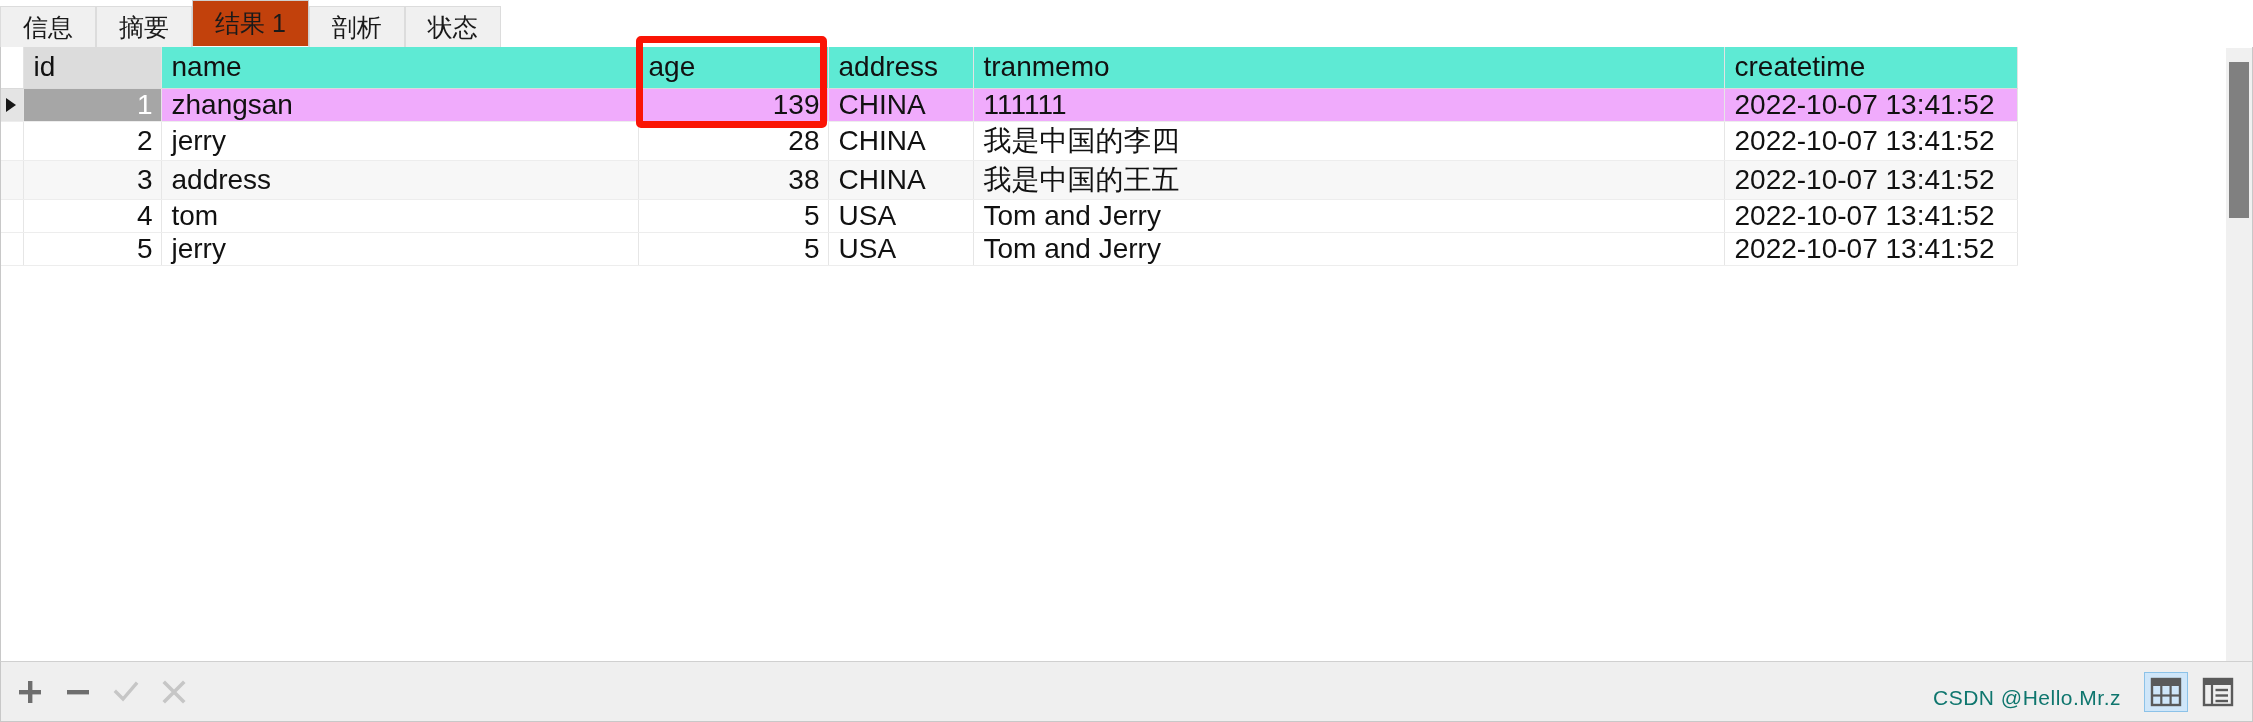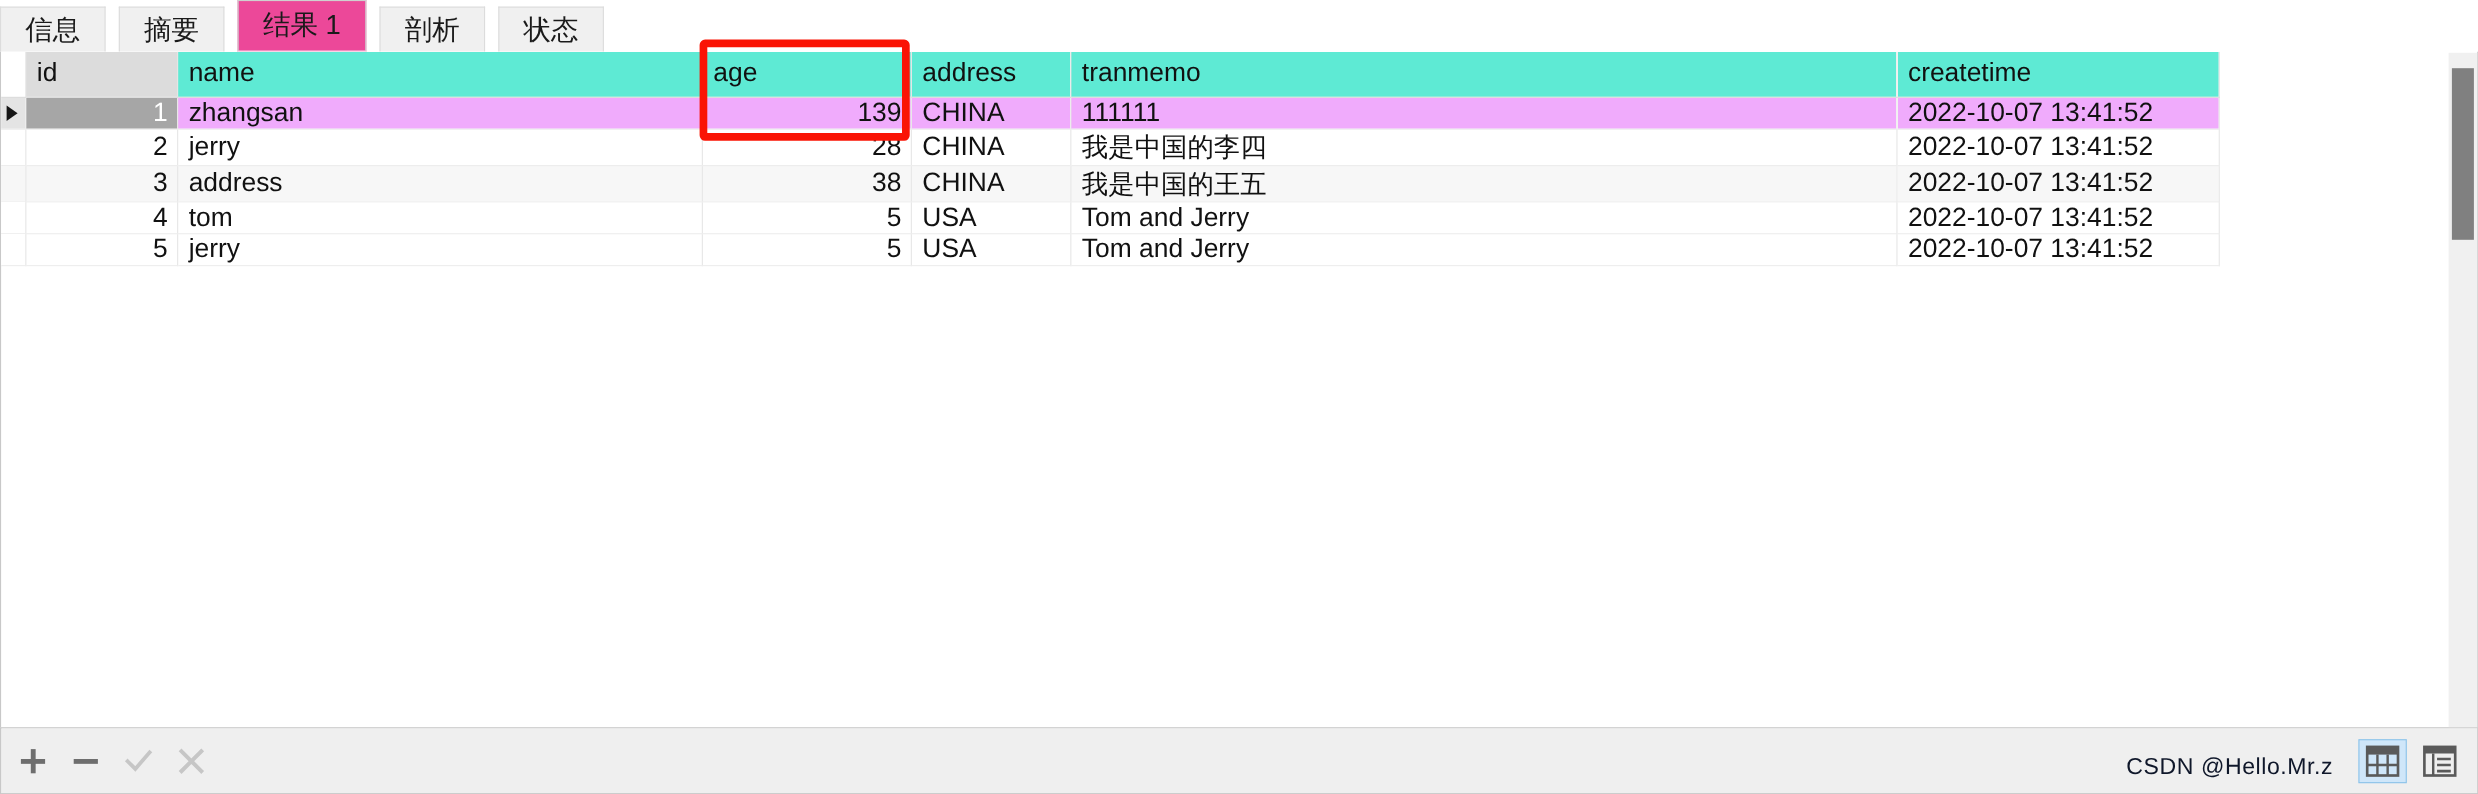--- a/index.html
+++ b/index.html
@@ -31,27 +31,27 @@
     padding: 0 22px;
     display: flex;
     align-items: center;
     justify-content: center;
     font-size: 25px;
     color: #1a1a1a;
     background: #f0f0f0;
     border: 1px solid #dcdcdc;
     border-bottom: none;
     box-sizing: border-box;
-    margin-right: 12px;
+    margin-right: 0px;
     line-height: 1;
     white-space: nowrap;
   }
   .tab.active {
     height: 47px;
-    background: #ec4899;
+    background: #c2410c;
     border: 1px solid #cfcfcf;
     border-bottom: 1px solid #fbfbfb;
     position: relative;
     z-index: 3;
   }
   .tabbar-filler {
     flex: 1 1 auto;
     height: 0px;
   }
 
@@ -66,21 +66,21 @@
     border-left: 1px solid #c8c8c8;
     border-right: 1px solid #c8c8c8;
     box-sizing: border-box;
     overflow: hidden;
   }
 
   table.grid {
     border-collapse: collapse;
     table-layout: fixed;
     width: 2016px;
-    font-size: 24px;
+    font-size: 28px;
     color: #111111;
   }
   table.grid col.c-gutter { width: 22px; }
   table.grid col.c-id     { width: 138px; }
   table.grid col.c-name   { width: 477px; }
   table.grid col.c-age    { width: 190px; }
   table.grid col.c-addr   { width: 145px; }
   table.grid col.c-memo   { width: 751px; }
   table.grid col.c-time   { width: 293px; }
 
@@ -224,21 +224,21 @@
   .view-btn.selected {
     background: #cfe6f9;
     border: 1px solid #8cc2e8;
   }
 
   .watermark {
     position: absolute;
     right: 132px;
     top: 686px;
     font-size: 21px;
-    color: #0f172a;
+    color: #0f766e;
     letter-spacing: 0.5px;
     z-index: 15;
     white-space: nowrap;
   }
 </style>
 </head>
 <body>
 
 <div class="tabbar">
   <div class="tab">

